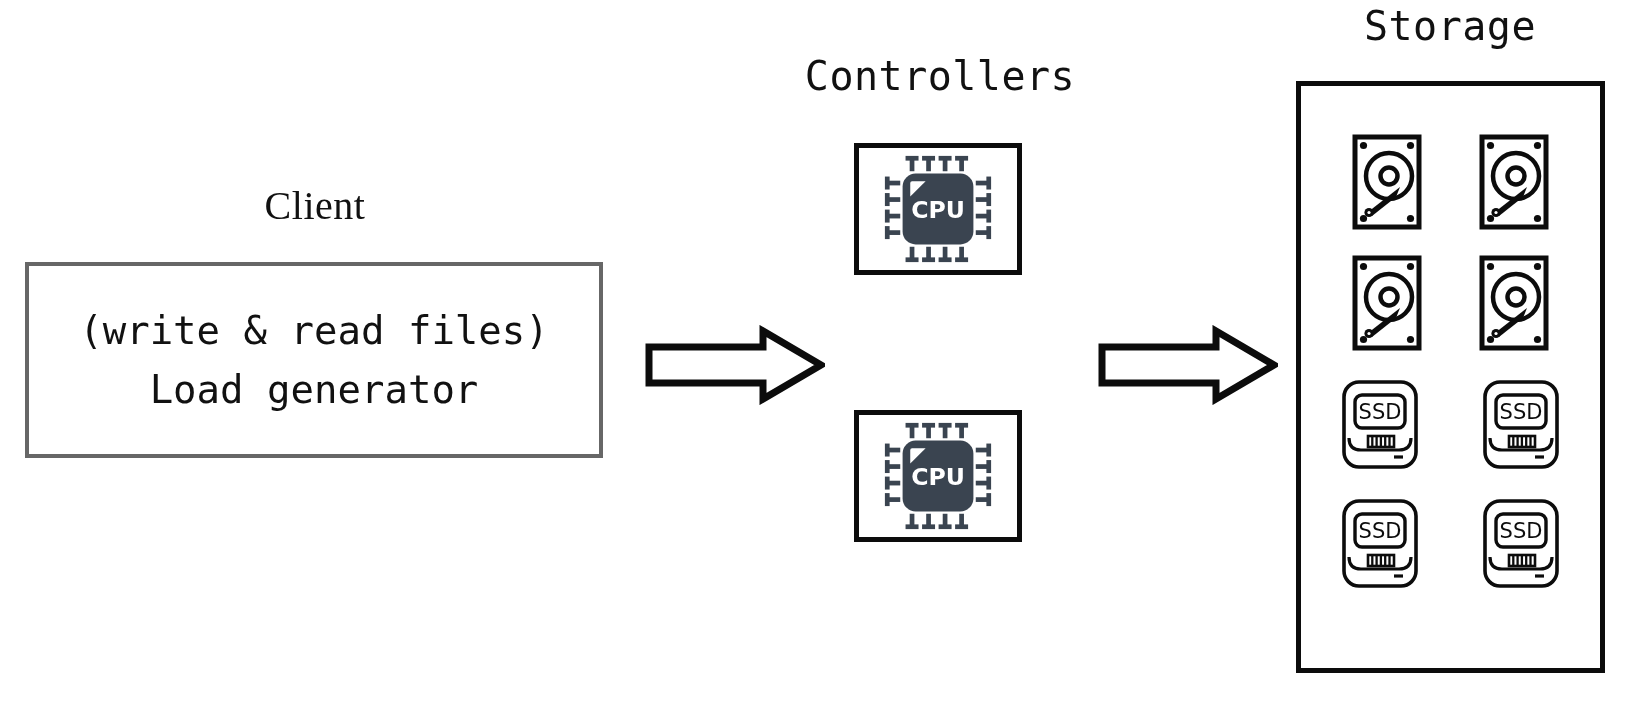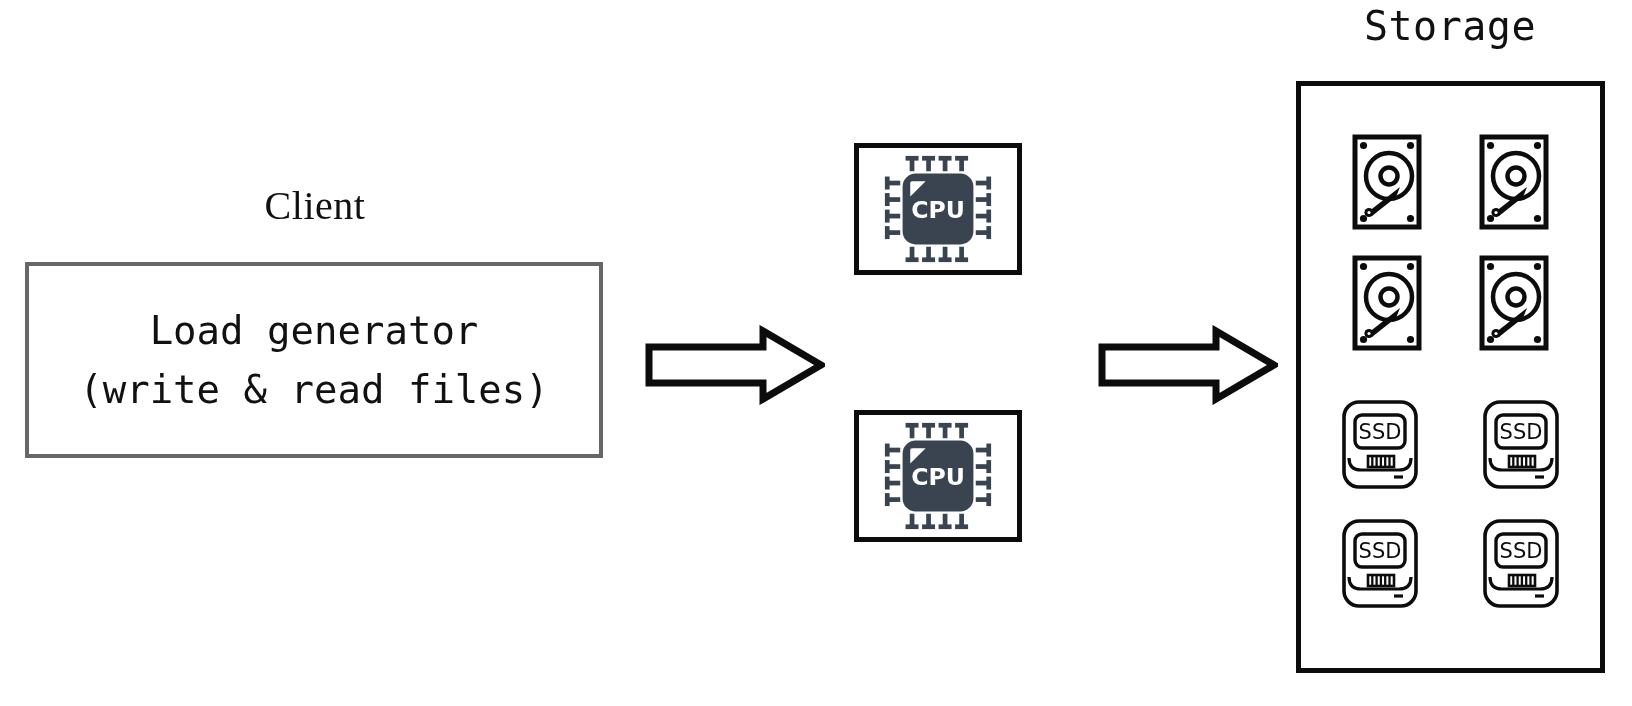--- a/index.html
+++ b/index.html
@@ -98,44 +98,45 @@
     display: grid;
     grid-template-columns: repeat(2, 1fr);
     justify-items: center;
   }
   #hdd-grid {
     top: 48px;
     row-gap: 25px;
     padding: 0 22px;
   }
   #ssd-grid {
-    top: 312px;
+    top: 292px;
     row-gap: 17px;
     padding: 0 22px;
     gap: 26px;
   }
   .hdd-icon { width: 70px;  height: 96px; display: block; }
   .ssd-icon { width: 80px;  height: 93px; display: block; }
 </style>
 </head>
 <body>
 
 <div id="canvas">
 
   <div class="section-title" id="title-client">Client</div>
 
   <div id="client-box">
+    <div class="client-line">(write &amp; read files)</div>
     <div class="client-line">Load generator</div>
-    <div class="client-line">(write &amp; read files)</div>
   </div>
 
   <svg class="block-arrow" id="arrow-1" viewBox="0 0 180 80">
     <polygon points="4,22 118,22 118,6 176,40 118,74 118,58 4,58" fill="#ffffff" stroke="#0c0c0c" stroke-width="7" stroke-linejoin="miter"></polygon>
   </svg>
 
+  <div class="section-title" id="title-ctrl">Controllers</div>
 
   <div class="controller-box" id="controller-0">
     <svg class="cpu-icon" viewBox="0 0 100 100">
       <g fill="#3a4450">
 
         <g>
           <rect x="26" y="6" width="4" height="12"></rect>
             <rect x="22.5" y="5" width="11" height="4"></rect>
           <rect x="40" y="6" width="4" height="12"></rect>
             <rect x="36.5" y="5" width="11" height="4"></rect>

